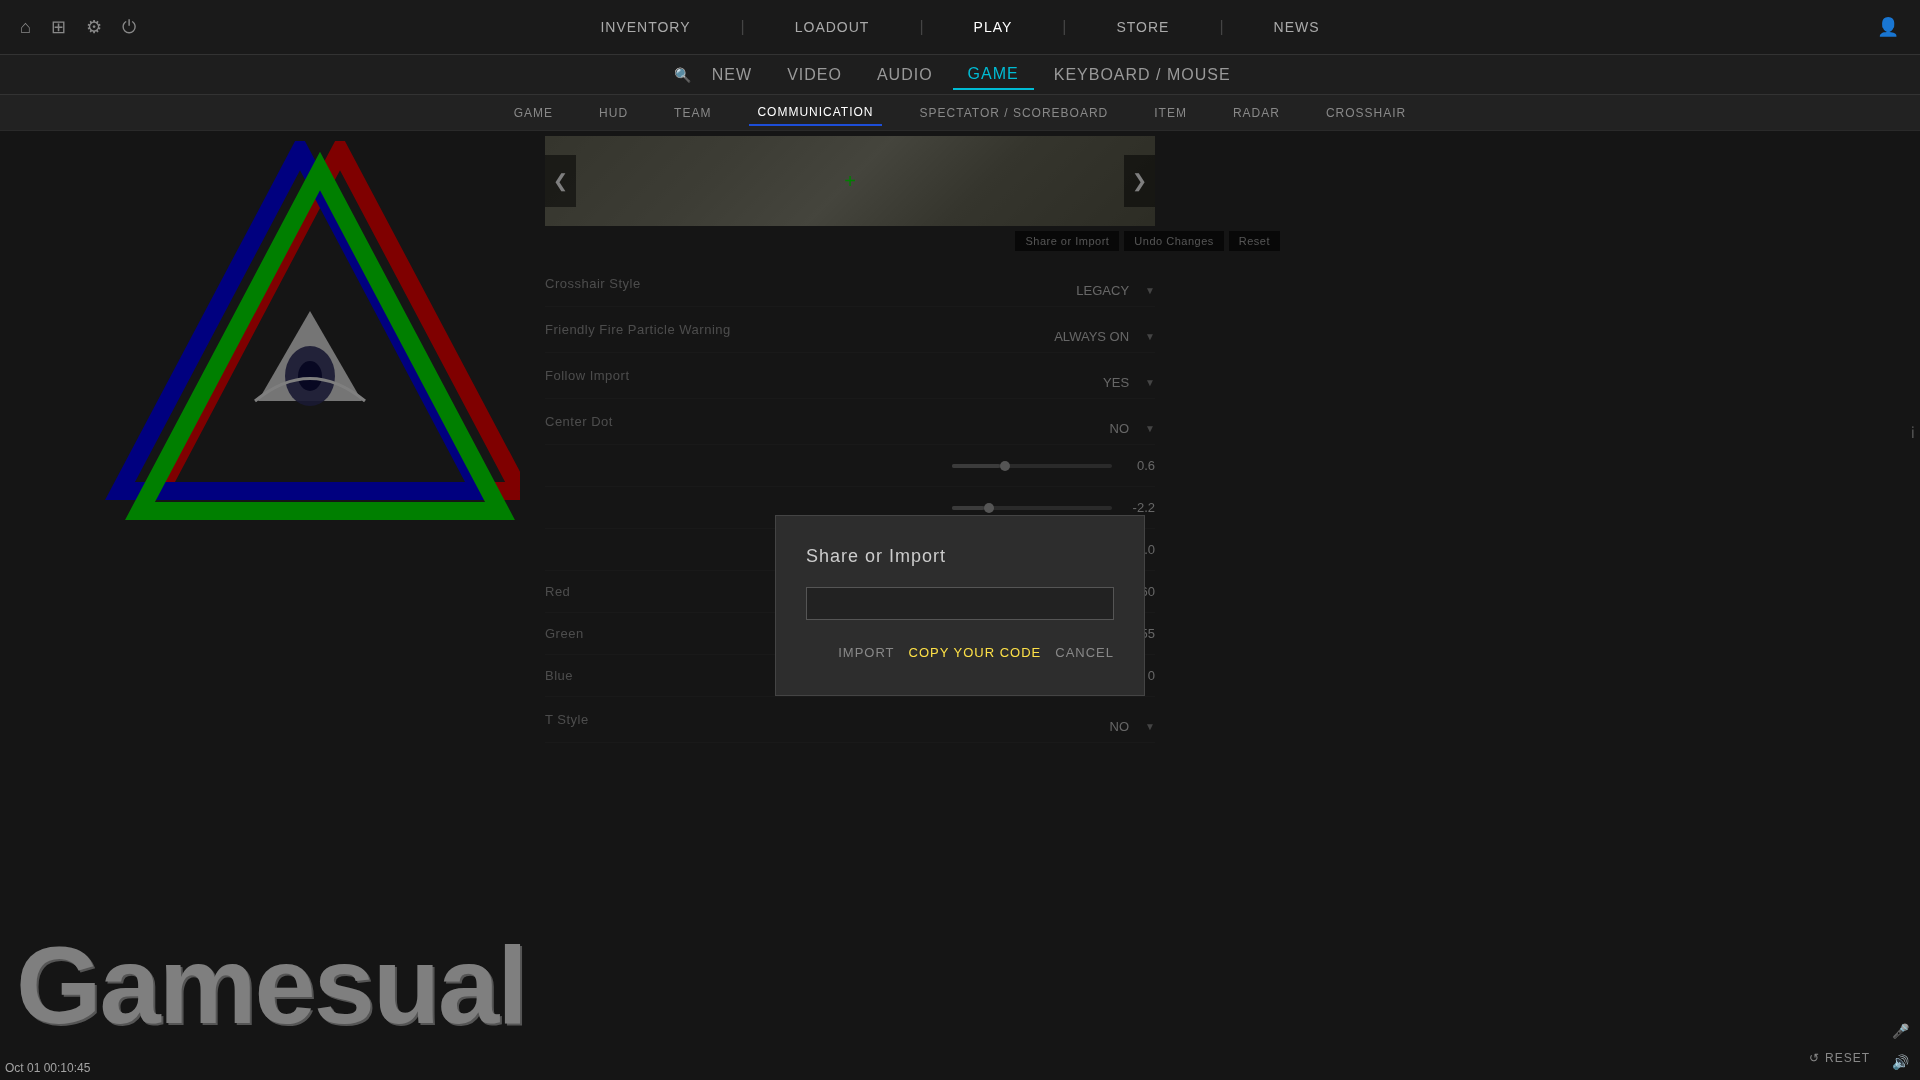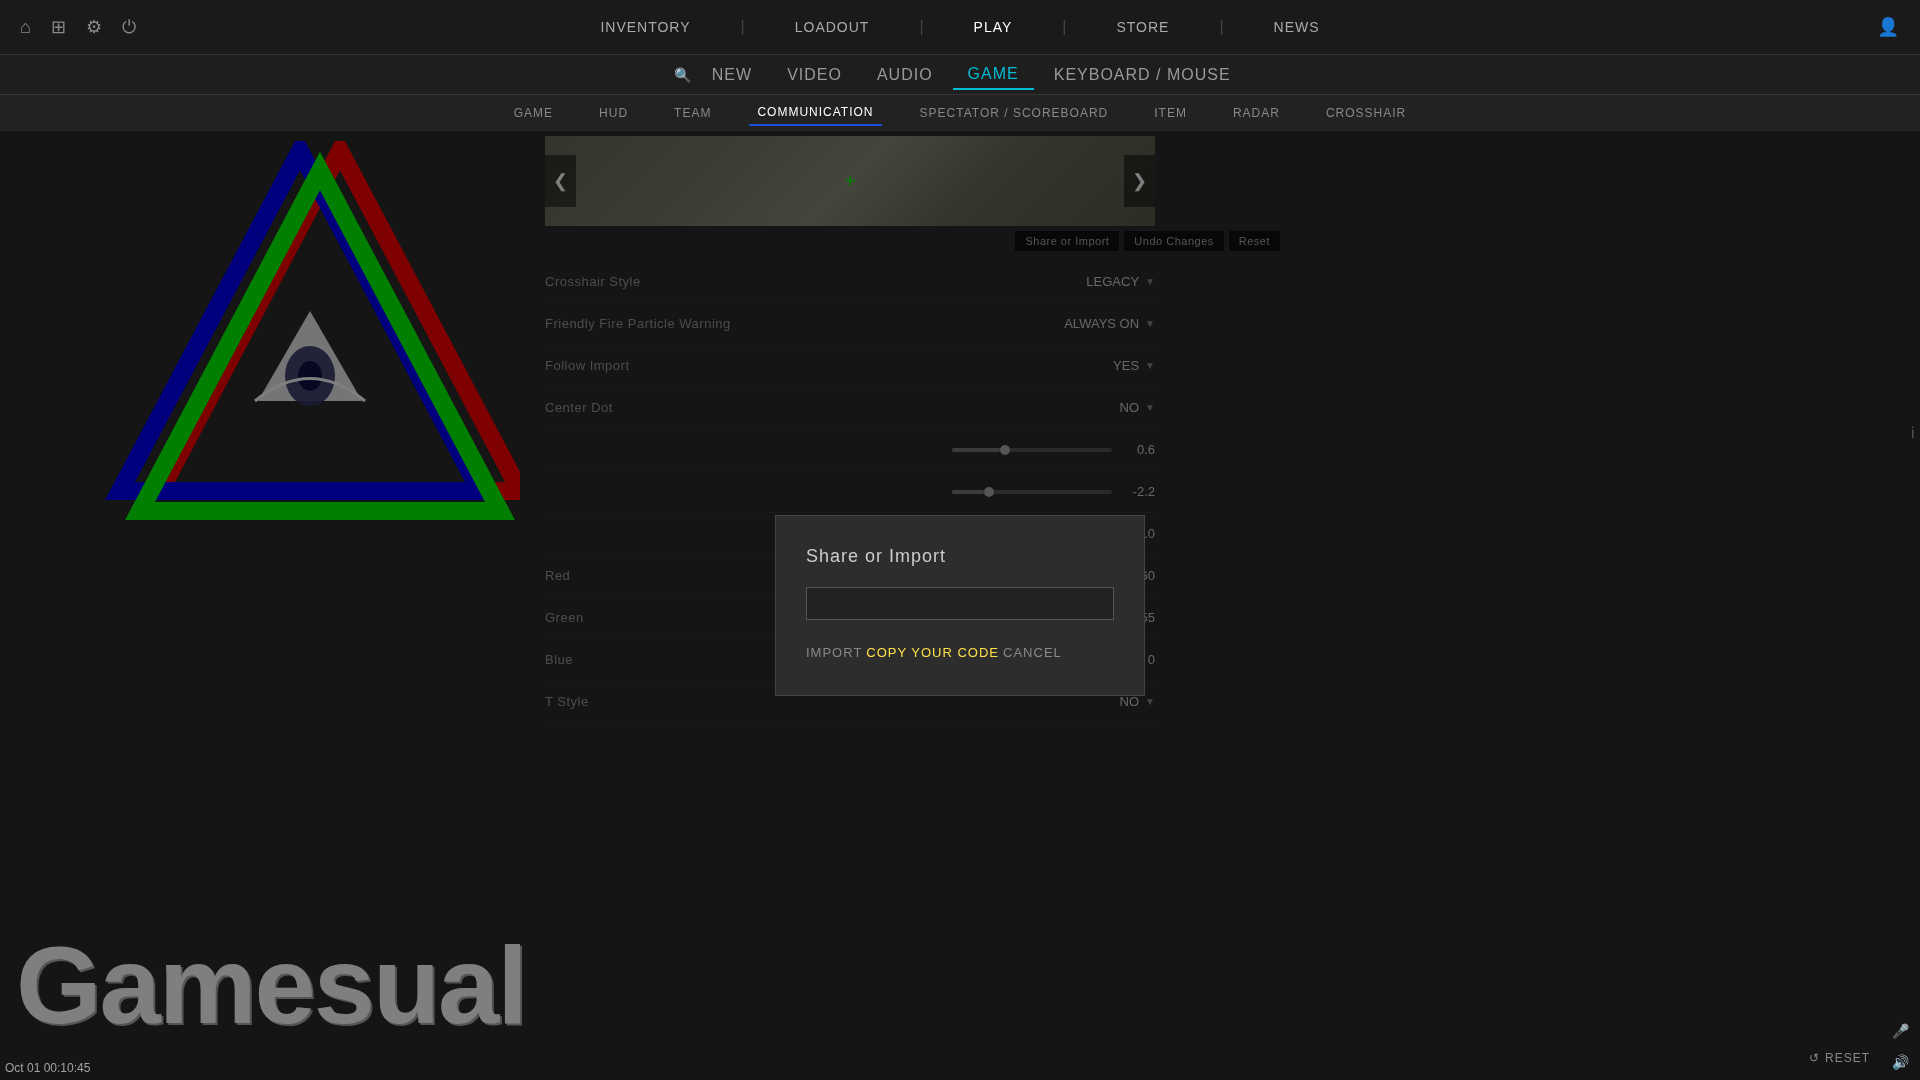--- a/index.html
+++ b/index.html
@@ -176,22 +176,23 @@
     .settings-label {
       color: #999;
       font-size: 13px;
       letter-spacing: 0.5px;
     }
     .dropdown-val {
       color: #ccc;
       font-size: 13px;
       display: flex;
       align-items: center;
-      gap: 6px;
-      cursor: pointer;
+      gap: 16px;
+      cursor: pointer;
+      margin-top: 14px;
     }
     .dropdown-val .chevron {
       font-size: 10px;
       color: #888;
     }
     .slider-container {
       display: flex;
       align-items: center;
       gap: 8px;
     }
@@ -266,22 +267,22 @@
       background: #222;
       border: 1px solid #555;
       color: #ccc;
       padding: 8px 10px;
       font-size: 13px;
       margin-bottom: 20px;
       outline: none;
     }
     .dialog-buttons {
       display: flex;
-      gap: 4px;
-      justify-content: flex-start;
+      gap: 14px;
+      justify-content: flex-end;
     }
     .dialog-btn {
       background: transparent;
       border: none;
       color: #888;
       font-size: 13px;
       letter-spacing: 1px;
       text-transform: uppercase;
       cursor: pointer;
       padding: 5px 0;

